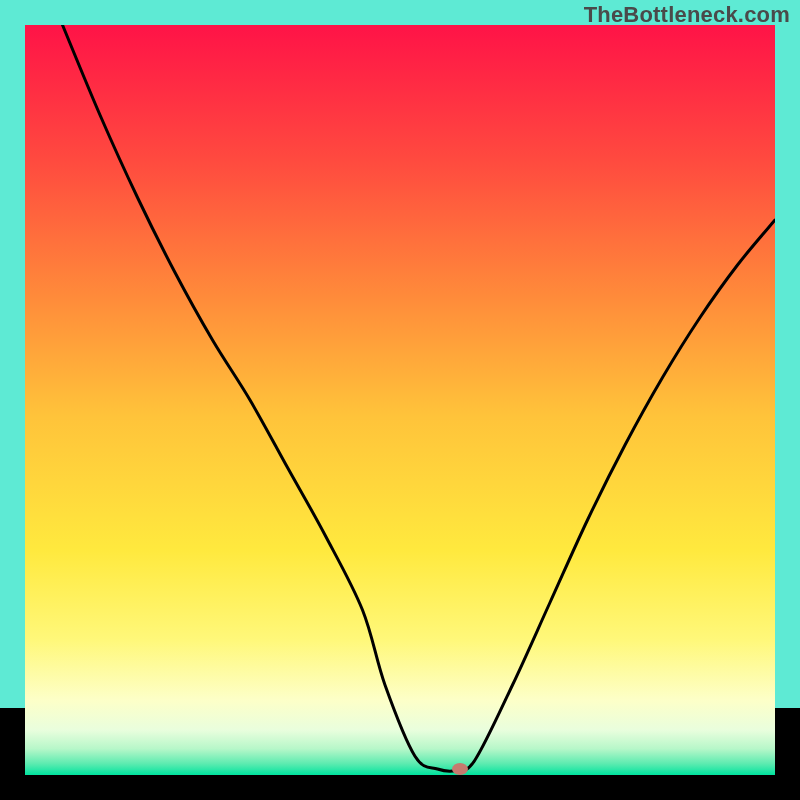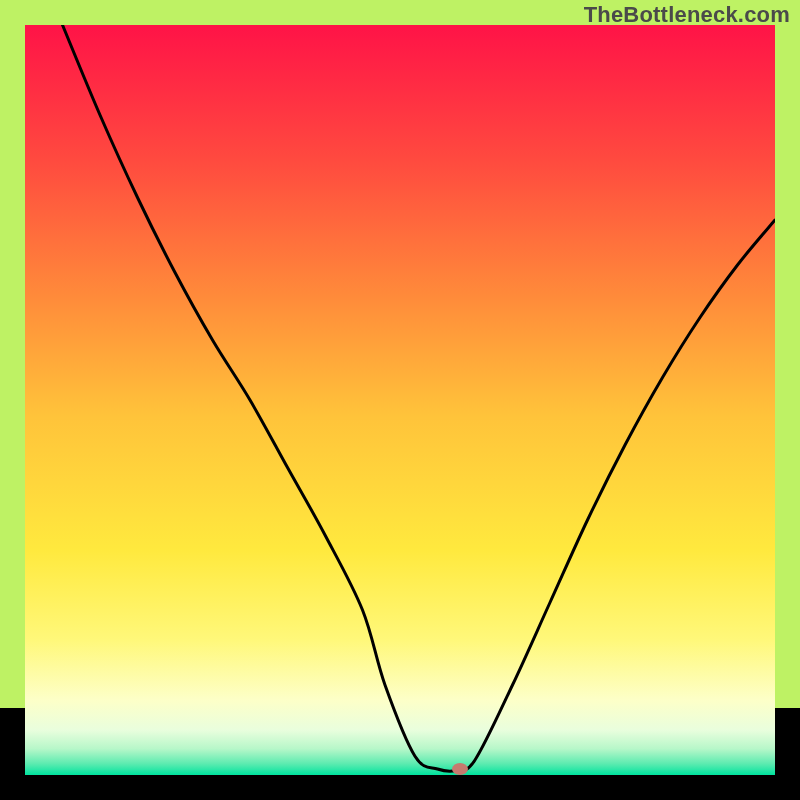--- a/index.html
+++ b/index.html
@@ -8,21 +8,21 @@
     width: 800px;
     height: 800px;
     background: #000;
     font-family: Arial, Helvetica, sans-serif;
     overflow: hidden;
   }
   .frame {
     position: relative;
     width: 800px;
     height: 708px;
-    background: #bef264;
+    background: #5eead4;
   }
   .watermark {
     position: absolute;
     top: 2px;
     right: 10px;
     color: #4a4a4a;
     font-size: 22px;
     font-weight: 600;
     letter-spacing: 0.2px;
     z-index: 10;

